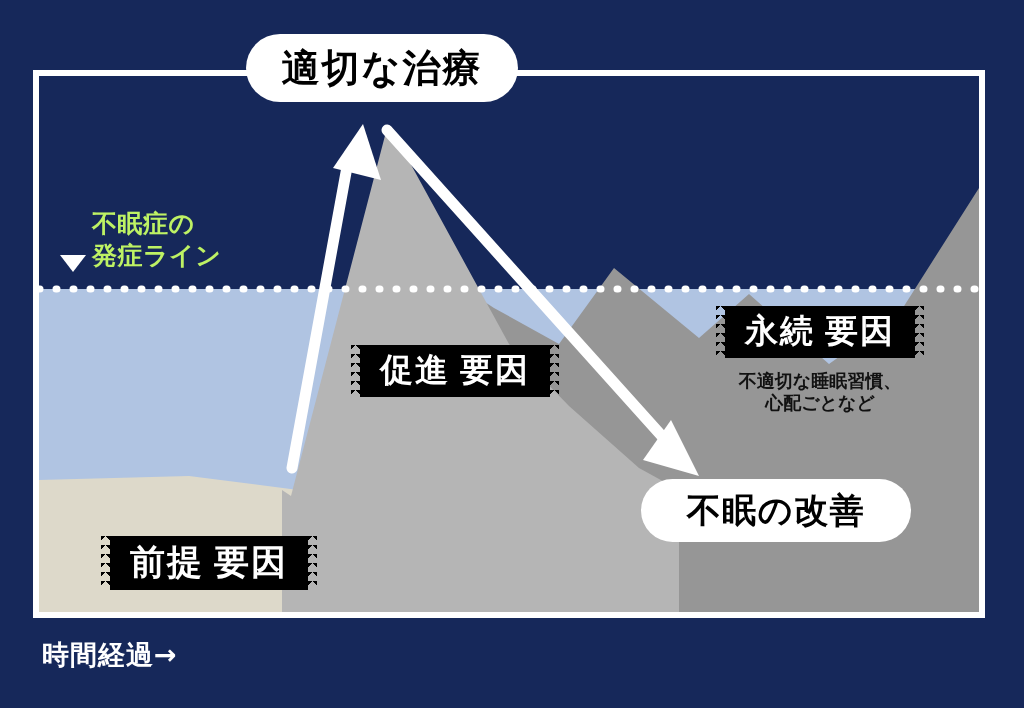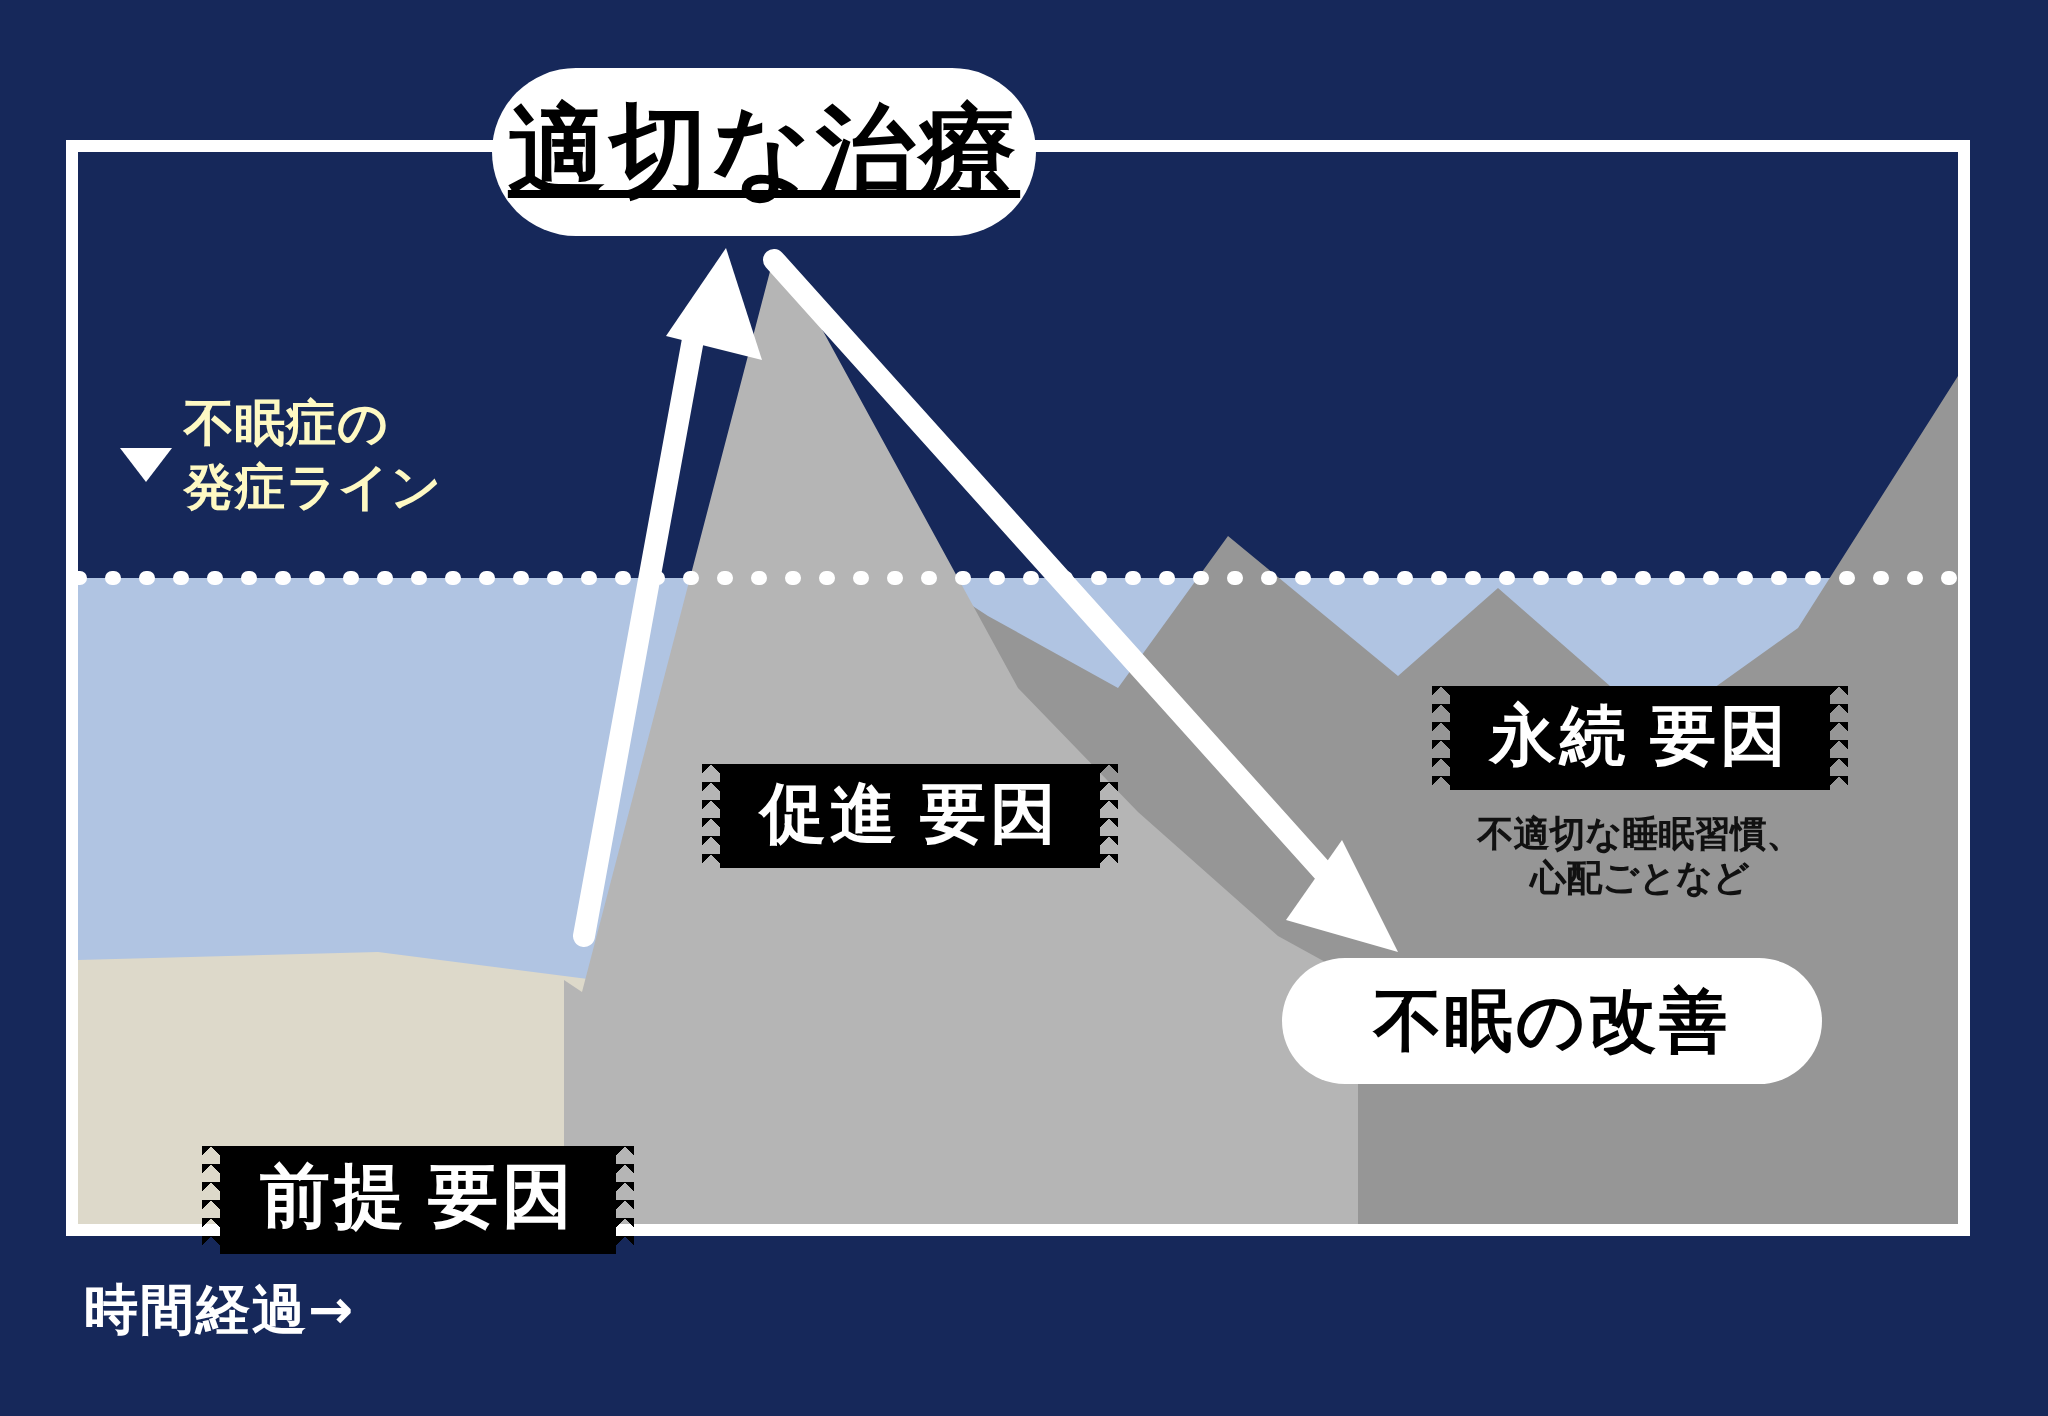--- a/index.html
+++ b/index.html
@@ -35,25 +35,25 @@
     top: 0;
     width: 100%;
     height: 100%;
   }
   #plot svg { display: block; width: 100%; height: 100%; }
 
   
   #onset-annot {
     position: absolute;
     left: 60px;
-    top: 196px;
+    top: 208px;
     display: flex;
-    align-items: flex-start;
+    align-items: flex-end;
     gap: 6px;
-    color: #fef9c3;
+    color: #bef264;
   }
   #onset-annot .tri {
     width: 0; height: 0;
     border-left: 13px solid transparent;
     border-right: 13px solid transparent;
     border-top: 17px solid #ffffff;
     margin-top: 28px;
   }
   #onset-annot .lines {
     font-size: 25px;
@@ -73,24 +73,23 @@
     display: flex;
     align-items: center;
     justify-content: center;
     white-space: nowrap;
     box-sizing: border-box;
   }
   #pill-treatment {
     left: 246px;
     top: 34px;
     width: 272px;
-    height: 84px;
-    font-size: 49px;
+    height: 68px;
+    font-size: 38px;
     letter-spacing: 2px;
-    text-decoration: underline;
   }
   #pill-improve {
     left: 641px;
     top: 479px;
     width: 270px;
     height: 63px;
     font-size: 34px;
     letter-spacing: 1.5px;
     text-align: center;
   }
@@ -99,21 +98,20 @@
   .factor { position: absolute; }
   .tape {
     position: relative;
     display: inline-block;
     background: #000000;
     color: #ffffff;
     font-weight: 700;
     white-space: nowrap;
     padding: 6px 20px 8px 20px;
     line-height: 1.15;
-    margin-top: 37px;
   }
   .tape::before, .tape::after {
     content: "";
     position: absolute;
     top: 0;
     width: 9px;
     height: 100%;
     background-image:
       linear-gradient(135deg, #000 25%, transparent 25%),
       linear-gradient(225deg, #000 25%, transparent 25%);

